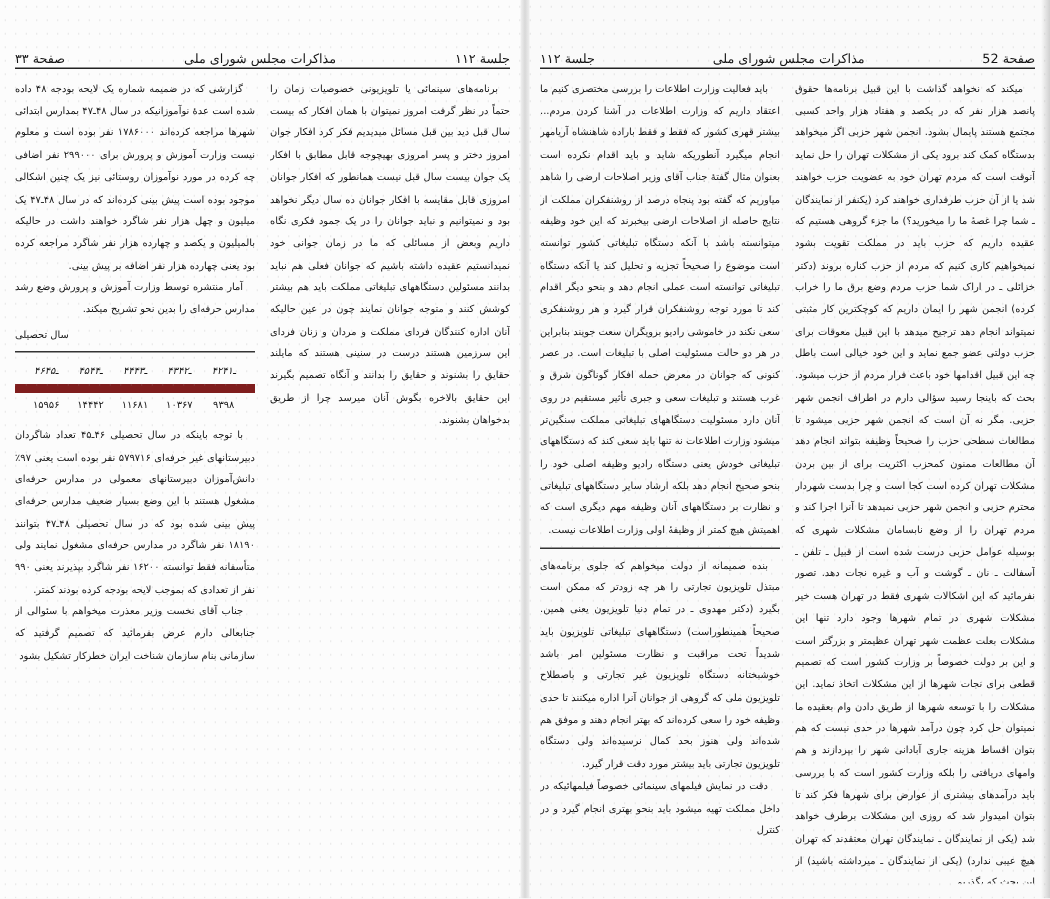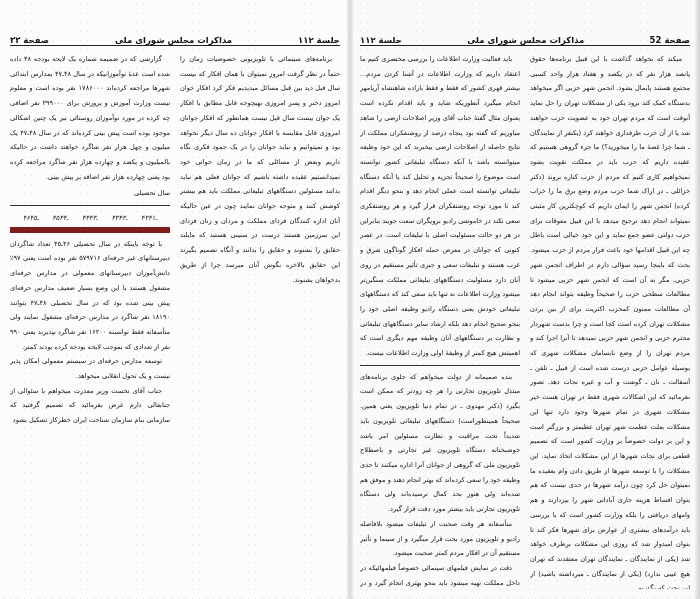--- a/index.html
+++ b/index.html
@@ -11,31 +11,31 @@
   .page.left-page { background: #fcfcfc; }
   .page.right-page { background: #fafafa; }
   .gutter { position: absolute; left: 347px; top: 0; width: 6px; height: 599px;
             background: linear-gradient(to right, #f0f0f0, #d8d8d8 50%, #eeeeee); }
   .edge-shadow { position: absolute; right: 0; top: 0; width: 6px; height: 599px;
             background: linear-gradient(to right, #fafafa, #d0d0d0); }
 
   .header { position: absolute; top: 30px; left: 10px; right: 10px; height: 16px;
             display: flex; justify-content: space-between; align-items: flex-end;
             border-bottom: 1.5px solid #222; direction: rtl; }
-  .header span { font-size: 8.5px; font-weight: bold; white-space: nowrap; }
+  .header span { font-size: 8.5px; font-weight: normal; white-space: nowrap; }
 
   .columns { position: absolute; top: 52px; left: 10px; right: 10px; bottom: 10px;
              display: flex; flex-direction: row-reverse; gap: 10px; }
   .col { flex: 1; direction: rtl; text-align: justify; font-size: 6.6px; line-height: 14.7px;
          overflow: hidden; }
   .col p { text-indent: 8px; margin-bottom: 0; }
 
   .rule { border-top: 1px solid #333; margin: 4px 0; }
   .table { direction: rtl; font-size: 6.6px; margin: 2px 0 4px 0; }
-  .table .caption { text-align: right; margin-bottom: 2px; }
+  .table .caption { text-align: left; margin-bottom: 2px; }
   .table .row { display: flex; justify-content: space-between; padding: 1px 6px; direction: ltr; }
   .table .row span { flex: 1; text-align: center; }
   .table .header-row { border-bottom: 6px solid #7f1d1d; font-style: italic; }
 
   .noise { position: absolute; inset: 0; pointer-events: none;
            background-image: radial-gradient(#999 0.4px, transparent 0.6px);
            background-size: 7px 9px; opacity: 0.25; }
 </style>
 </head>
 <body>
@@ -47,53 +47,59 @@
       <span>جلسة ۱۱۲</span>
       <span>مذاکرات مجلس شورای ملی</span>
       <span>صفحة ۳۳</span>
     </div>
     <div class="columns">
       <div class="col">
         <p>برنامه‌های سینمائی یا تلویزیونی خصوصیات زمان را حتماً در نظر گرفت امروز نمیتوان با همان افکار که بیست سال قبل دید بین قبل مسائل میدیدیم فکر کرد افکار جوان امروز دختر و پسر امروزی بهیچوجه قابل مطابق با افکار یک جوان بیست سال قبل نیست همانطور که افکار جوانان امروزی قابل مقایسه با افکار جوانان ده سال دیگر نخواهد بود و نمیتوانیم و نباید جوانان را در یک جمود فکری نگاه داریم وبعض از مسائلی که ما در زمان جوانی خود نمیدانستیم عقیده داشته باشیم که جوانان فعلی هم نباید بدانند مسئولین دستگاههای تبلیغاتی مملکت باید هم بیشتر کوشش کنند و متوجه جوانان نمایند چون در عین حالیکه آنان اداره کنندگان فردای مملکت و مردان و زنان فردای این سرزمین هستند درست در سنینی هستند که مایلند حقایق را بشنوند و حقایق را بدانند و آنگاه تصمیم بگیرند این حقایق بالاخره بگوش آنان میرسد چرا از طریق بدخواهان بشنوند.</p>
       </div>
       <div class="col">
         <p>گزارشی که در ضمیمه شماره یک لایحه بودجه ۴۸ داده شده است عدهٔ نوآموزانیکه در سال ۴۸ـ۴۷ بمدارس ابتدائی شهرها مراجعه کرده‌اند ۱۷۸۶۰۰۰ نفر بوده است و معلوم نیست وزارت آموزش و پرورش برای ۲۹۹۰۰۰ نفر اضافی چه کرده در مورد نوآموزان روستائی نیز یک چنین اشکالی موجود بوده است پیش بینی کرده‌اند که در سال ۴۸ـ۴۷ یک میلیون و چهل هزار نفر شاگرد خواهند داشت در حالیکه بالمیلیون و یکصد و چهارده هزار نفر شاگرد مراجعه کرده بود یعنی چهارده هزار نفر اضافه بر پیش بینی.</p>
+        <p>آمار منتشره توسط وزارت آموزش و پرورش وضع رشد مدارس حرفه‌ای را بدین نحو تشریح میکند.</p>
         <div class="table">
           <div class="caption">سال تحصیلی</div>
           <div class="rule"></div>
           <div class="row header-row">
             <span>۴۶ـ۴۵</span>
             <span>۴۵ـ۴۴</span>
             <span>۴۴ـ۴۳</span>
             <span>۴۳ـ۴۲</span>
             <span>۴۲ـ۴۱</span>
           </div>
+          <div class="row">
+            <span>۱۵۹۵۶</span>
+            <span>۱۴۴۴۲</span>
+            <span>۱۱۶۸۱</span>
+            <span>۱۰۳۶۷</span>
+            <span>۹۳۹۸</span>
+          </div>
         </div>
         <p>با توجه باینکه در سال تحصیلی ۴۶ـ۴۵ تعداد شاگردان دبیرستانهای غیر حرفه‌ای ۵۷۹۷۱۶ نفر بوده است یعنی ۹۷٪ دانش‌آموزان دبیرستانهای معمولی در مدارس حرفه‌ای مشغول هستند با این وضع بسیار ضعیف مدارس حرفه‌ای پیش بینی شده بود که در سال تحصیلی ۴۸ـ۴۷ بتوانند ۱۸۱۹۰ نفر شاگرد در مدارس حرفه‌ای مشغول نمایند ولی متأسفانه فقط توانسته ۱۶۲۰۰ نفر شاگرد بپذیرند یعنی ۹۹۰ نفر از تعدادی که بموجب لایحه بودجه کرده بودند کمتر.</p>
-        <p>توسعه مدارس حرفه‌ای در سیستم معمولی امکان پذیر نیست و یک تحول انقلابی میخواهد.</p>
         <p>جناب آقای نخست وزیر معذرت میخواهم با سئوالی از جنابعالی دارم عرض بفرمائید که تصمیم گرفتید که سازمانی بنام سازمان شناخت ایران خطرکار تشکیل بشود</p>
       </div>
     </div>
   </div>
 
   <div class="page right-page">
     <div class="header">
       <span>صفحة 52</span>
       <span>مذاکرات مجلس شورای ملی</span>
       <span>جلسة ۱۱۲</span>
     </div>
     <div class="columns">
       <div class="col">
         <p>میکند که نخواهد گذاشت با این قبیل برنامه‌ها حقوق پانصد هزار نفر که در یکصد و هفتاد هزار واحد کسبی مجتمع هستند پایمال بشود. انجمن شهر حزبی اگر میخواهد بدستگاه کمک کند برود یکی از مشکلات تهران را حل نماید آنوقت است که مردم تهران خود به عضویت حزب خواهند شد یا از آن حزب طرفداری خواهند کرد (یکنفر از نمایندگان ـ شما چرا غصهٔ ما را میخورید؟) ما جزء گروهی هستیم که عقیده داریم که حزب باید در مملکت تقویت بشود نمیخواهیم کاری کنیم که مردم از حزب کناره بروند (دکتر خزائلی ـ در اراک شما حزب مردم وضع برق ما را خراب کرده) انجمن شهر را ایمان داریم که کوچکترین کار مثبتی نمیتواند انجام دهد ترجیح میدهد با این قبیل معوقات برای حزب دولتی عضو جمع نماید و این خود خیالی است باطل چه این قبیل اقدامها خود باعث فرار مردم از حزب میشود. بحث که باینجا رسید سؤالی دارم در اطراف انجمن شهر حزبی. مگر نه آن است که انجمن شهر حزبی میشود تا مطالعات سطحی حزب را صحیحاً وظیفه بتواند انجام دهد آن مطالعات ممنون کمحزب اکثریت برای از بین بردن مشکلات تهران کرده است کجا است و چرا بدست شهردار محترم حزبی و انجمن شهر حزبی نمیدهد تا آنرا اجرا کند و مردم تهران را از وضع نابسامان مشکلات شهری که بوسیله عوامل حزبی درست شده است از قبیل ـ تلفن ـ آسفالت ـ نان ـ گوشت و آب و غیره نجات دهد. تصور نفرمائید که این اشکالات شهری فقط در تهران هست خیر مشکلات شهری در تمام شهرها وجود دارد تنها این مشکلات بعلت عظمت شهر تهران عظیمتر و بزرگتر است و این بر دولت خصوصاً بر وزارت کشور است که تصمیم قطعی برای نجات شهرها از این مشکلات اتخاذ نماید. این مشکلات را با توسعه شهرها از طریق دادن وام بعقیده ما نمیتوان حل کرد چون درآمد شهرها در حدی نیست که هم بتوان اقساط هزینه جاری آبادانی شهر را بپردازند و هم وامهای دریافتی را بلکه وزارت کشور است که با بررسی باید درآمدهای بیشتری از عوارض برای شهرها فکر کند تا بتوان امیدوار شد که روزی این مشکلات برطرف خواهد شد (یکی از نمایندگان ـ نمایندگان تهران معتقدند که تهران هیچ عیبی ندارد) (یکی از نمایندگان ـ میرداشته باشید) از این بحث که بگذریم</p>
       </div>
       <div class="col">
         <p>باید فعالیت وزارت اطلاعات را بررسی مختصری کنیم ما اعتقاد داریم که وزارت اطلاعات در آشنا کردن مردم... بیشتر قهری کشور که فقط و فقط باراده شاهنشاه آریامهر انجام میگیرد آنطوریکه شاید و باید اقدام نکرده است بعنوان مثال گفتهٔ جناب آقای وزیر اصلاحات ارضی را شاهد میاوریم که گفته بود پنجاه درصد از روشنفکران مملکت از نتایج حاصله از اصلاحات ارضی بیخبرند که این خود وظیفه میتوانسته باشد با آنکه دستگاه تبلیغاتی کشور توانسته است موضوع را صحیحاً تجزیه و تحلیل کند یا آنکه دستگاه تبلیغاتی توانسته است عملی انجام دهد و بنحو دیگر اقدام کند تا مورد توجه روشنفکران قرار گیرد و هر روشنفکری سعی نکند در خاموشی رادیو برویگران سعت جویند بنابراین در هر دو حالت مسئولیت اصلی با تبلیغات است. در عصر کنونی که جوانان در معرض حمله افکار گوناگون شرق و غرب هستند و تبلیغات سعی و جبری تأثیر مستقیم در روی آنان دارد مسئولیت دستگاههای تبلیغاتی مملکت سنگین‌تر میشود وزارت اطلاعات نه تنها باید سعی کند که دستگاههای تبلیغاتی خودش یعنی دستگاه رادیو وظیفه اصلی خود را بنحو صحیح انجام دهد بلکه ارشاد سایر دستگاههای تبلیغاتی و نظارت بر دستگاههای آنان وظیفه مهم دیگری است که اهمیتش هیچ کمتر از وظیفهٔ اولی وزارت اطلاعات نیست.</p>
         <div class="rule"></div>
         <p>بنده صمیمانه از دولت میخواهم که جلوی برنامه‌های مبتذل تلویزیون تجارتی را هر چه زودتر که ممکن است بگیرد (دکتر مهدوی ـ در تمام دنیا تلویزیون یعنی همین. صحیحاً همینطوراست) دستگاههای تبلیغاتی تلویزیون باید شدیداً تحت مراقبت و نظارت مسئولین امر باشد خوشبختانه دستگاه تلویزیون غیر تجارتی و باصطلاح تلویزیون ملی که گروهی از جوانان آنرا اداره میکنند تا حدی وظیفه خود را سعی کرده‌اند که بهتر انجام دهند و موفق هم شده‌اند ولی هنوز بحد کمال نرسیده‌اند ولی دستگاه تلویزیون تجارتی باید بیشتر مورد دقت قرار گیرد.</p>
-        <p>متأسفانه هر وقت صحبت از تبلیغات میشود بلافاصله رادیو و تلویزیون مورد بحث قرار میگیرد و از سینما و تأثیر مستقیم آن در افکار مردم کمتر صحبت میشود.</p>
         <p>دقت در نمایش فیلمهای سینمائی خصوصاً فیلمهائیکه در داخل مملکت تهیه میشود باید بنحو بهتری انجام گیرد و در کنترل</p>
       </div>
     </div>
     <div class="edge-shadow"></div>
   </div>
 
   <div class="gutter"></div>
   <div class="noise"></div>
 </div>
 

